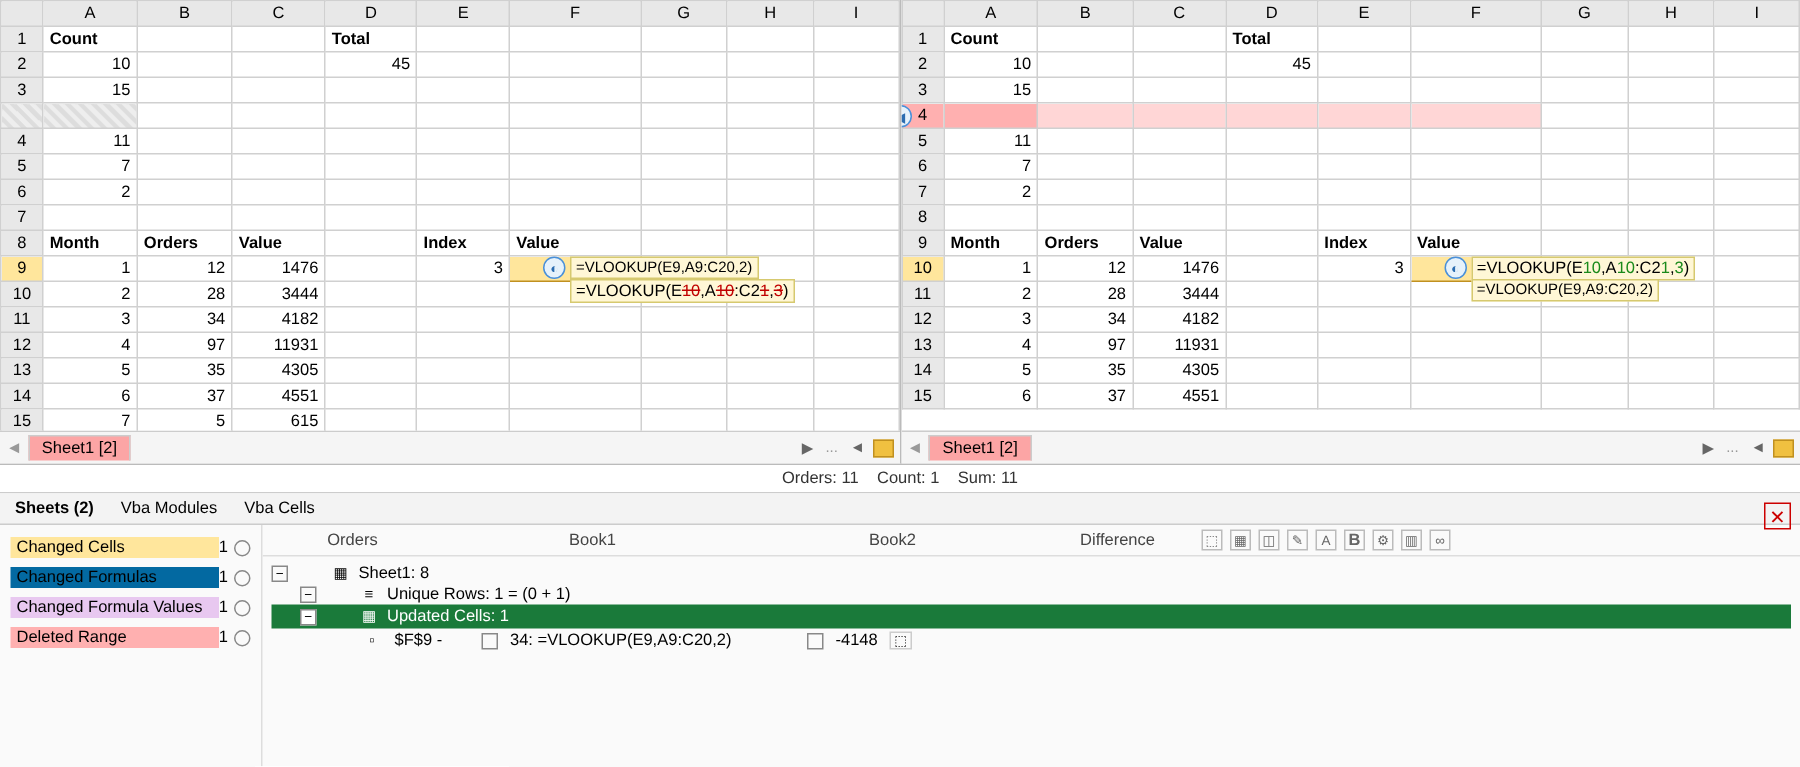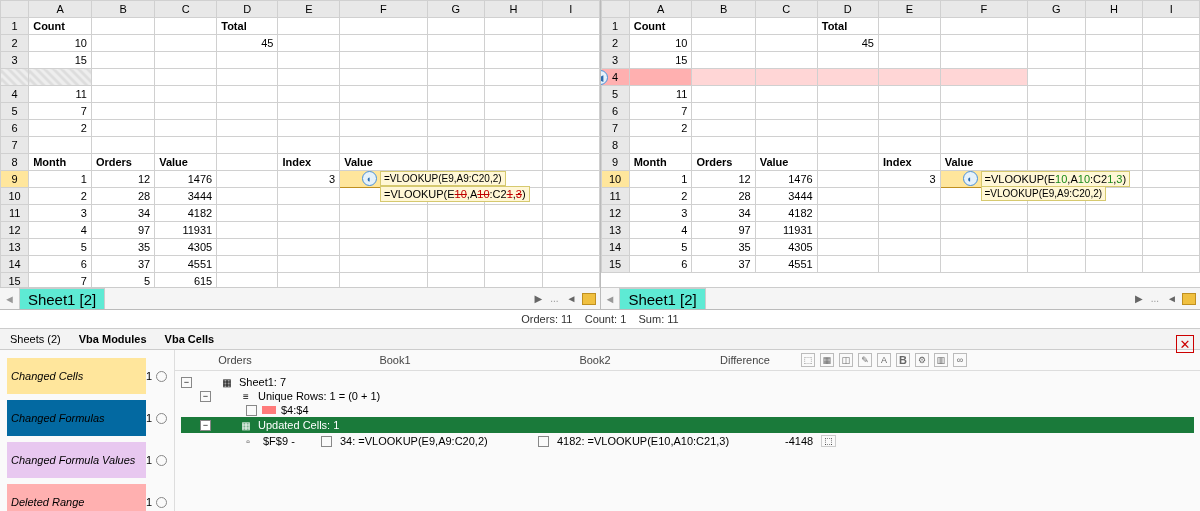--- a/index.html
+++ b/index.html
@@ -18,35 +18,35 @@
 .hl-row { background: #ffe69c !important; }
 .hl-row-pink { background: #ffb0b0 !important; }
 .hl-row-pink-fade { background: #ffd6d6 !important; }
 .sel-row-outline td { border-top: 2px solid #333; border-bottom: 2px solid #333; }
 .sel-row-outline td:first-child { border-left: 2px solid #333; }
 .formula-tip { position: absolute; display: inline-block; padding: 1px 3px; font-size: 10px; background: #fff7d6; border: 1px solid #d6c96f; white-space: nowrap; }
 .formula-tip .r1 { color: #c00000; text-decoration: line-through; }
 .formula-tip .g1 { color: #1a8a1a; }
 .badge-circle { position: absolute; width: 15px; height: 15px; border-radius: 50%; border: 1px solid #4a90d9; background: #e6f2fb; display: flex; align-items: center; justify-content: center; font-size: 9px; color: #2b6cb0; }
 .sheet-tabs { display: flex; align-items: center; border-top: 1px solid #ccc; height: 22px; background: #f5f5f5; padding: 0 4px; gap:4px; }
-.sheet-tab { padding: 2px 8px; background: #5eead4; border: 1px solid #ccc; border-bottom: none; font-size: 15px; }
+.sheet-tab { padding: 2px 8px; background: #fca5a5; border: 1px solid #ccc; border-bottom: none; font-size: 11px; }
 .scroll-nav { margin-left: auto; display: flex; gap: 2px; align-items: center; }
 .scroll-nav span { font-size: 10px; color: #666; padding: 0 3px; cursor: pointer; }
 .scroll-thumb { width: 14px; height: 12px; background: #f0c040; border: 1px solid #c09020; }
 .statusbar { text-align: center; padding: 3px 0; font-size: 11px; color: #333; border-bottom: 1px solid #ccc; }
 .bottom { flex: 1; display: flex; flex-direction: column; background: #fafafa; position: relative; }
 .close-x { position: absolute; right: 6px; top: 6px; width: 18px; height: 18px; border: 1px solid #c00; color: #c00; display: flex; align-items: center; justify-content: center; font-size: 13px; cursor: pointer; }
 .bottom-tabs { display: flex; gap: 18px; padding: 4px 10px; border-bottom: 1px solid #ccc; background: #f3f3f3; }
-.bottom-tabs span { font-size: 11px; cursor: pointer; font-weight: bold; }
-.bottom-tabs span.active { font-weight: normal; }
+.bottom-tabs span { font-size: 11px; cursor: pointer; }
+.bottom-tabs span.active { font-weight: bold; }
 .bottom-body { flex: 1; display: flex; overflow: hidden; }
 .diff-sidebar { width: 175px; border-right: 1px solid #ddd; padding: 4px; }
 .diff-sidebar .hdr { font-size: 11px; font-weight: bold; padding: 2px 0; display: flex; justify-content: space-between; align-items: center; }
 .diff-row { display: flex; align-items: center; justify-content: space-between; padding: 2px 3px; margin-top: 2px; font-size: 10.5px; }
-.diff-row .lbl { flex: 1; padding: 12px 4px; font-style: italic; }
+.diff-row .lbl { flex: 1; padding: 1px 4px; }
 .diff-row .cntwrap { display: flex; align-items: center; gap: 4px; }
 .radio { width: 11px; height: 11px; border-radius: 50%; border: 1px solid #888; display: inline-block; }
 .radio.sel::after { content: ""; display: block; width: 5px; height: 5px; border-radius: 50%; background: #2b6cb0; margin: 2px auto; }
 .diff-main { flex: 1; display: flex; flex-direction: column; overflow: hidden; }
 .diff-header { display: flex; border-bottom: 1px solid #ddd; padding: 3px 0; font-size: 11px; color: #444; align-items: center; }
 .diff-header .col { text-align: center; }
 .toolbar-icons { display: flex; gap: 5px; margin-left: 6px; }
 .toolbar-icons span { width: 14px; height: 14px; border: 1px solid #bbb; display: inline-flex; align-items: center; justify-content: center; font-size: 9px; color: #666; cursor: pointer; }
 .tree { padding: 4px 6px; font-size: 11px; }
 .tree-row { display: flex; align-items: center; gap: 5px; padding: 1px 0; }
@@ -597,48 +597,41 @@
             <span>⚙</span>
             <span>▥</span>
             <span>∞</span>
         </div>
       </div>
       <div class="tree">
         <div class="tree-row">
           <span class="tree-toggle">−</span>
           <span class="tree-indent" style="width:18px"></span>
           <span class="tree-icon">▦</span>
-          <span>Sheet1: 7</span>
+          <span>Sheet1: 8</span>
         </div>
         <div class="tree-row">
           <span class="tree-indent" style="width:14px"></span>
           <span class="tree-toggle">−</span>
           <span class="tree-indent" style="width:18px"></span>
           <span class="tree-icon">≡</span>
           <span>Unique Rows: 1 = (0 + 1)</span>
         </div>
-        <div class="tree-row">
-          <span class="tree-indent" style="width:60px"></span>
-          <span class="checkbox"></span>
-          <span class="pink-box"></span>
-          <span>$4:$4</span>
-        </div>
         <div class="tree-row selected">
           <span class="tree-indent" style="width:14px"></span>
           <span class="tree-toggle" style="background:#fff;color:#000">−</span>
           <span class="tree-indent" style="width:18px"></span>
           <span class="tree-icon">▦</span>
           <span>Updated Cells: 1</span>
         </div>
         <div class="detail-row">
           <span class="tree-icon">▫</span>
           <span style="width:50px">$F$9 -</span>
           <span class="checkbox"></span>
           <span style="width:190px">34: =VLOOKUP(E9,A9:C20,2)</span>
           <span class="checkbox"></span>
-          <span style="width:220px">4182: =VLOOKUP(E10,A10:C21,3)</span>
           <span>-4148</span>
           <span style="font-size:9px;border:1px solid #ccc;padding:0 2px">⬚</span>
         </div>
       </div>
     </div>
   </div>
 </div>
 
 </body></html>

